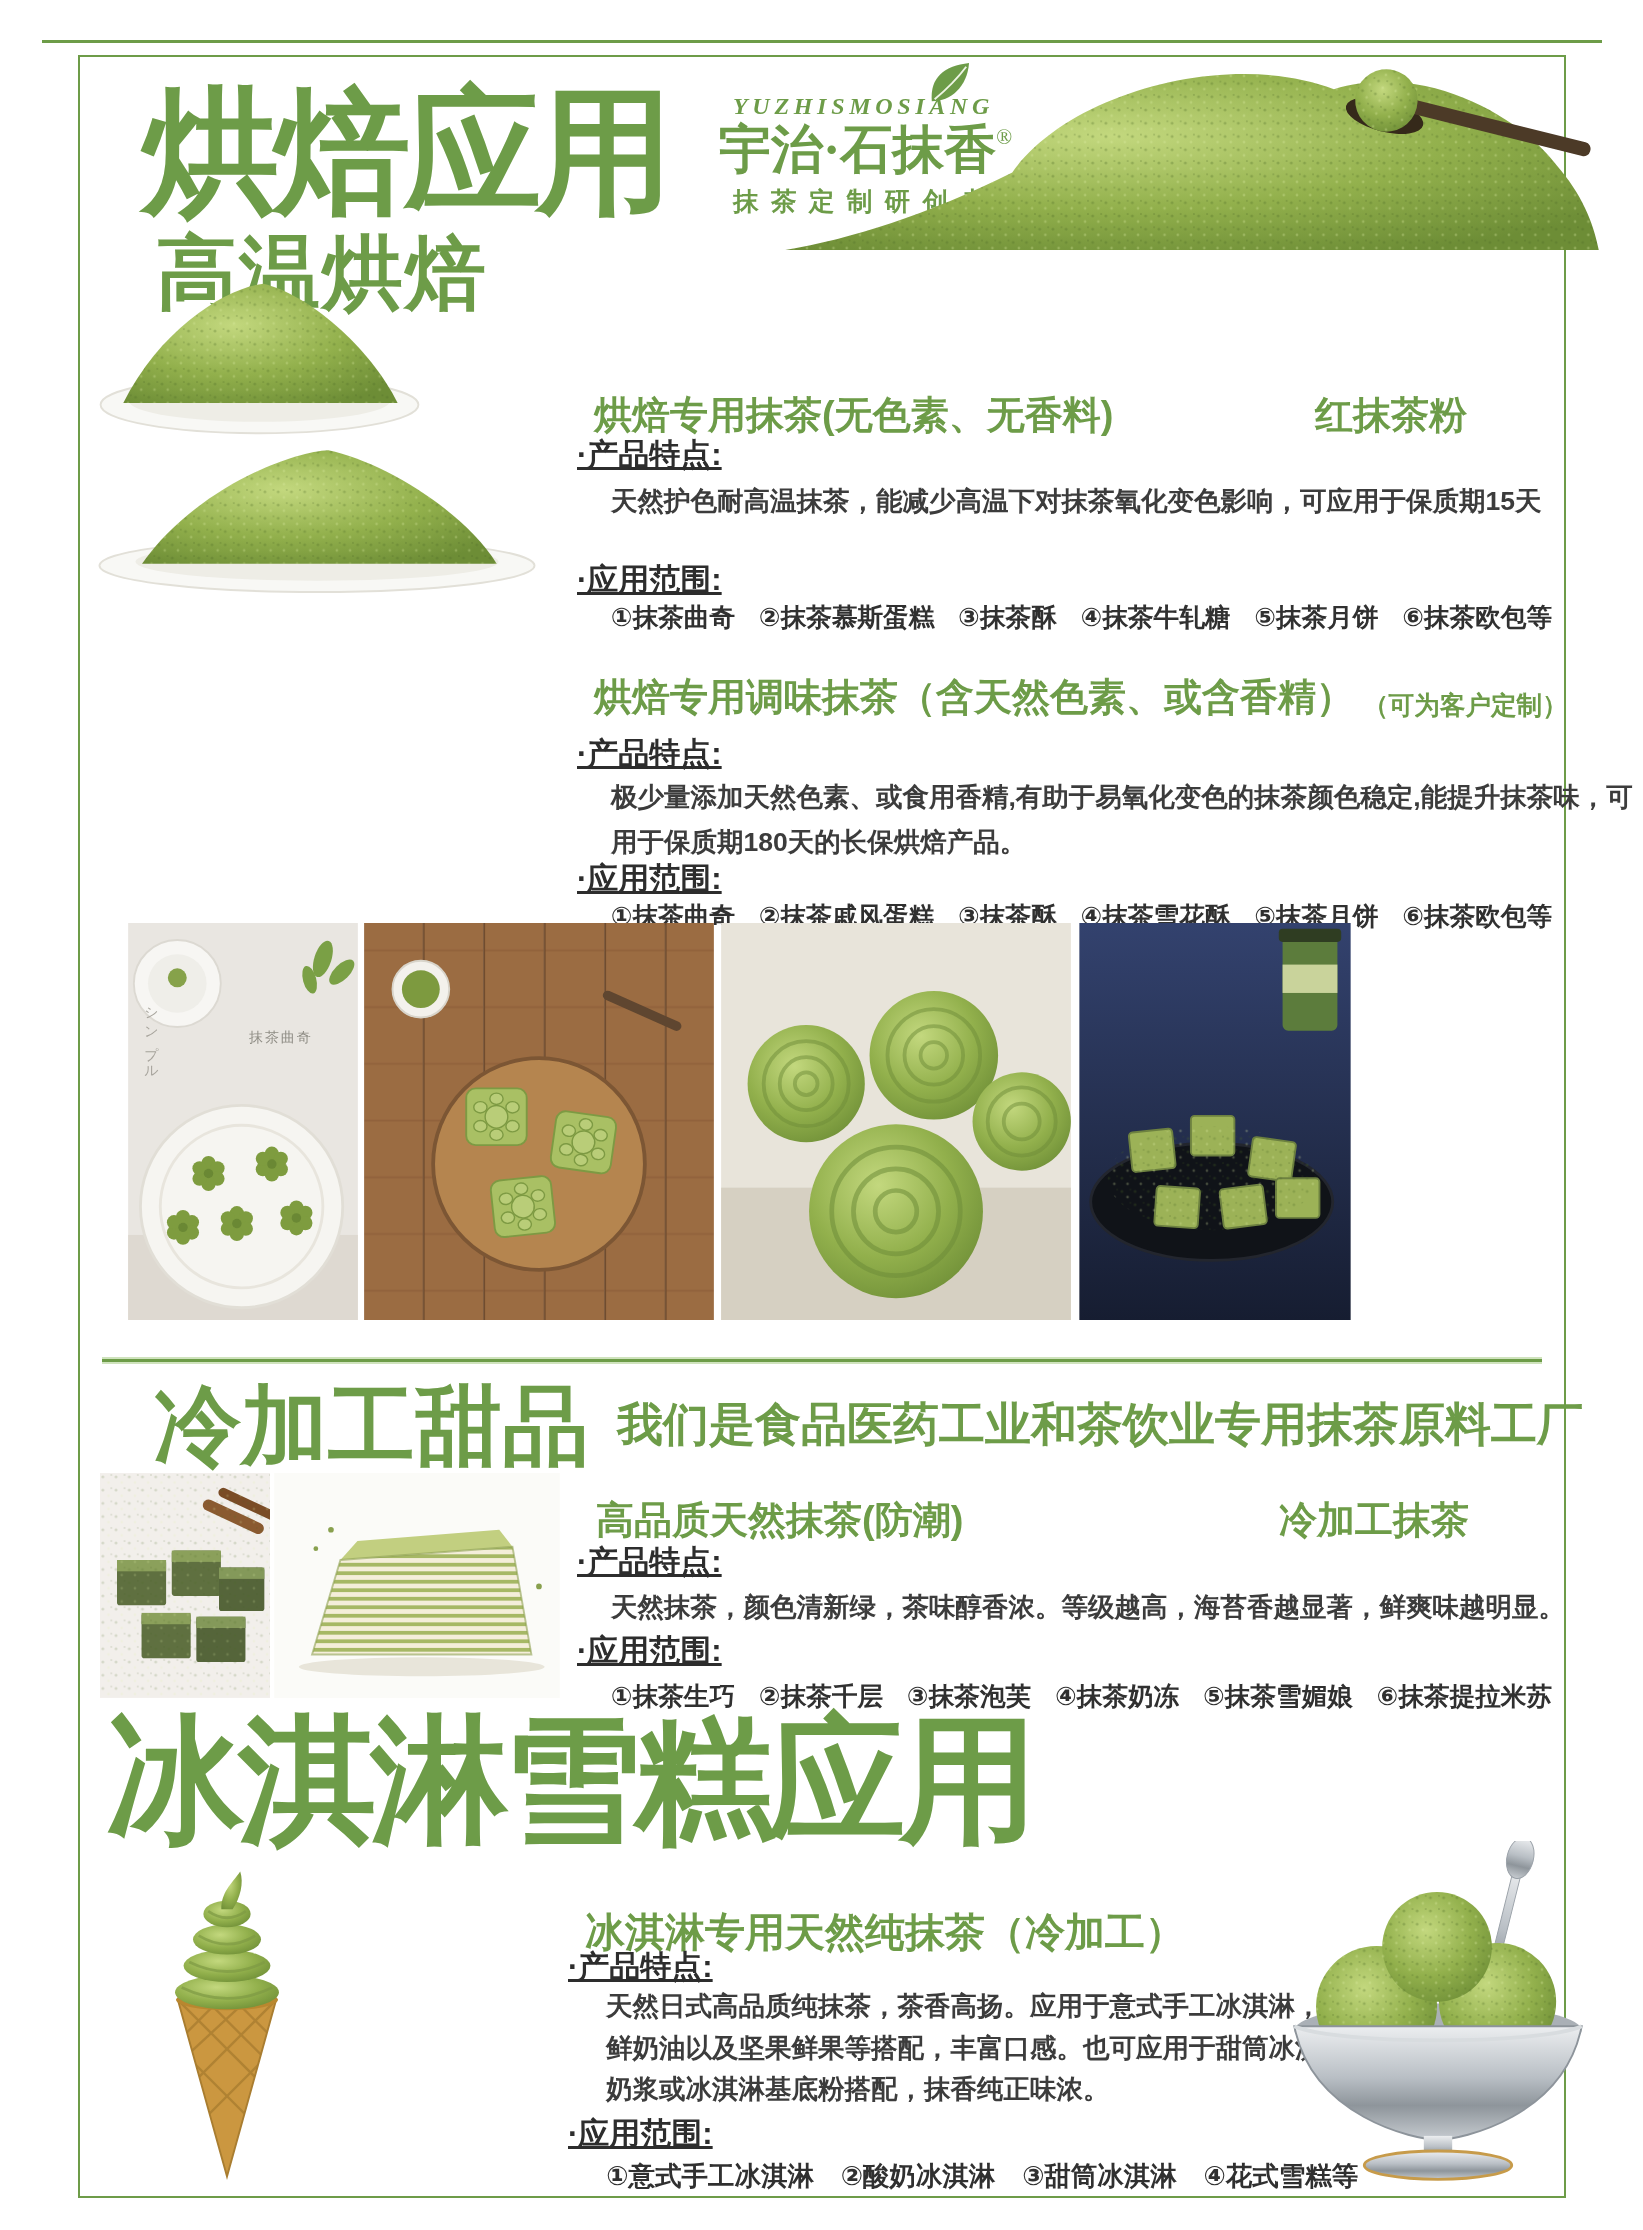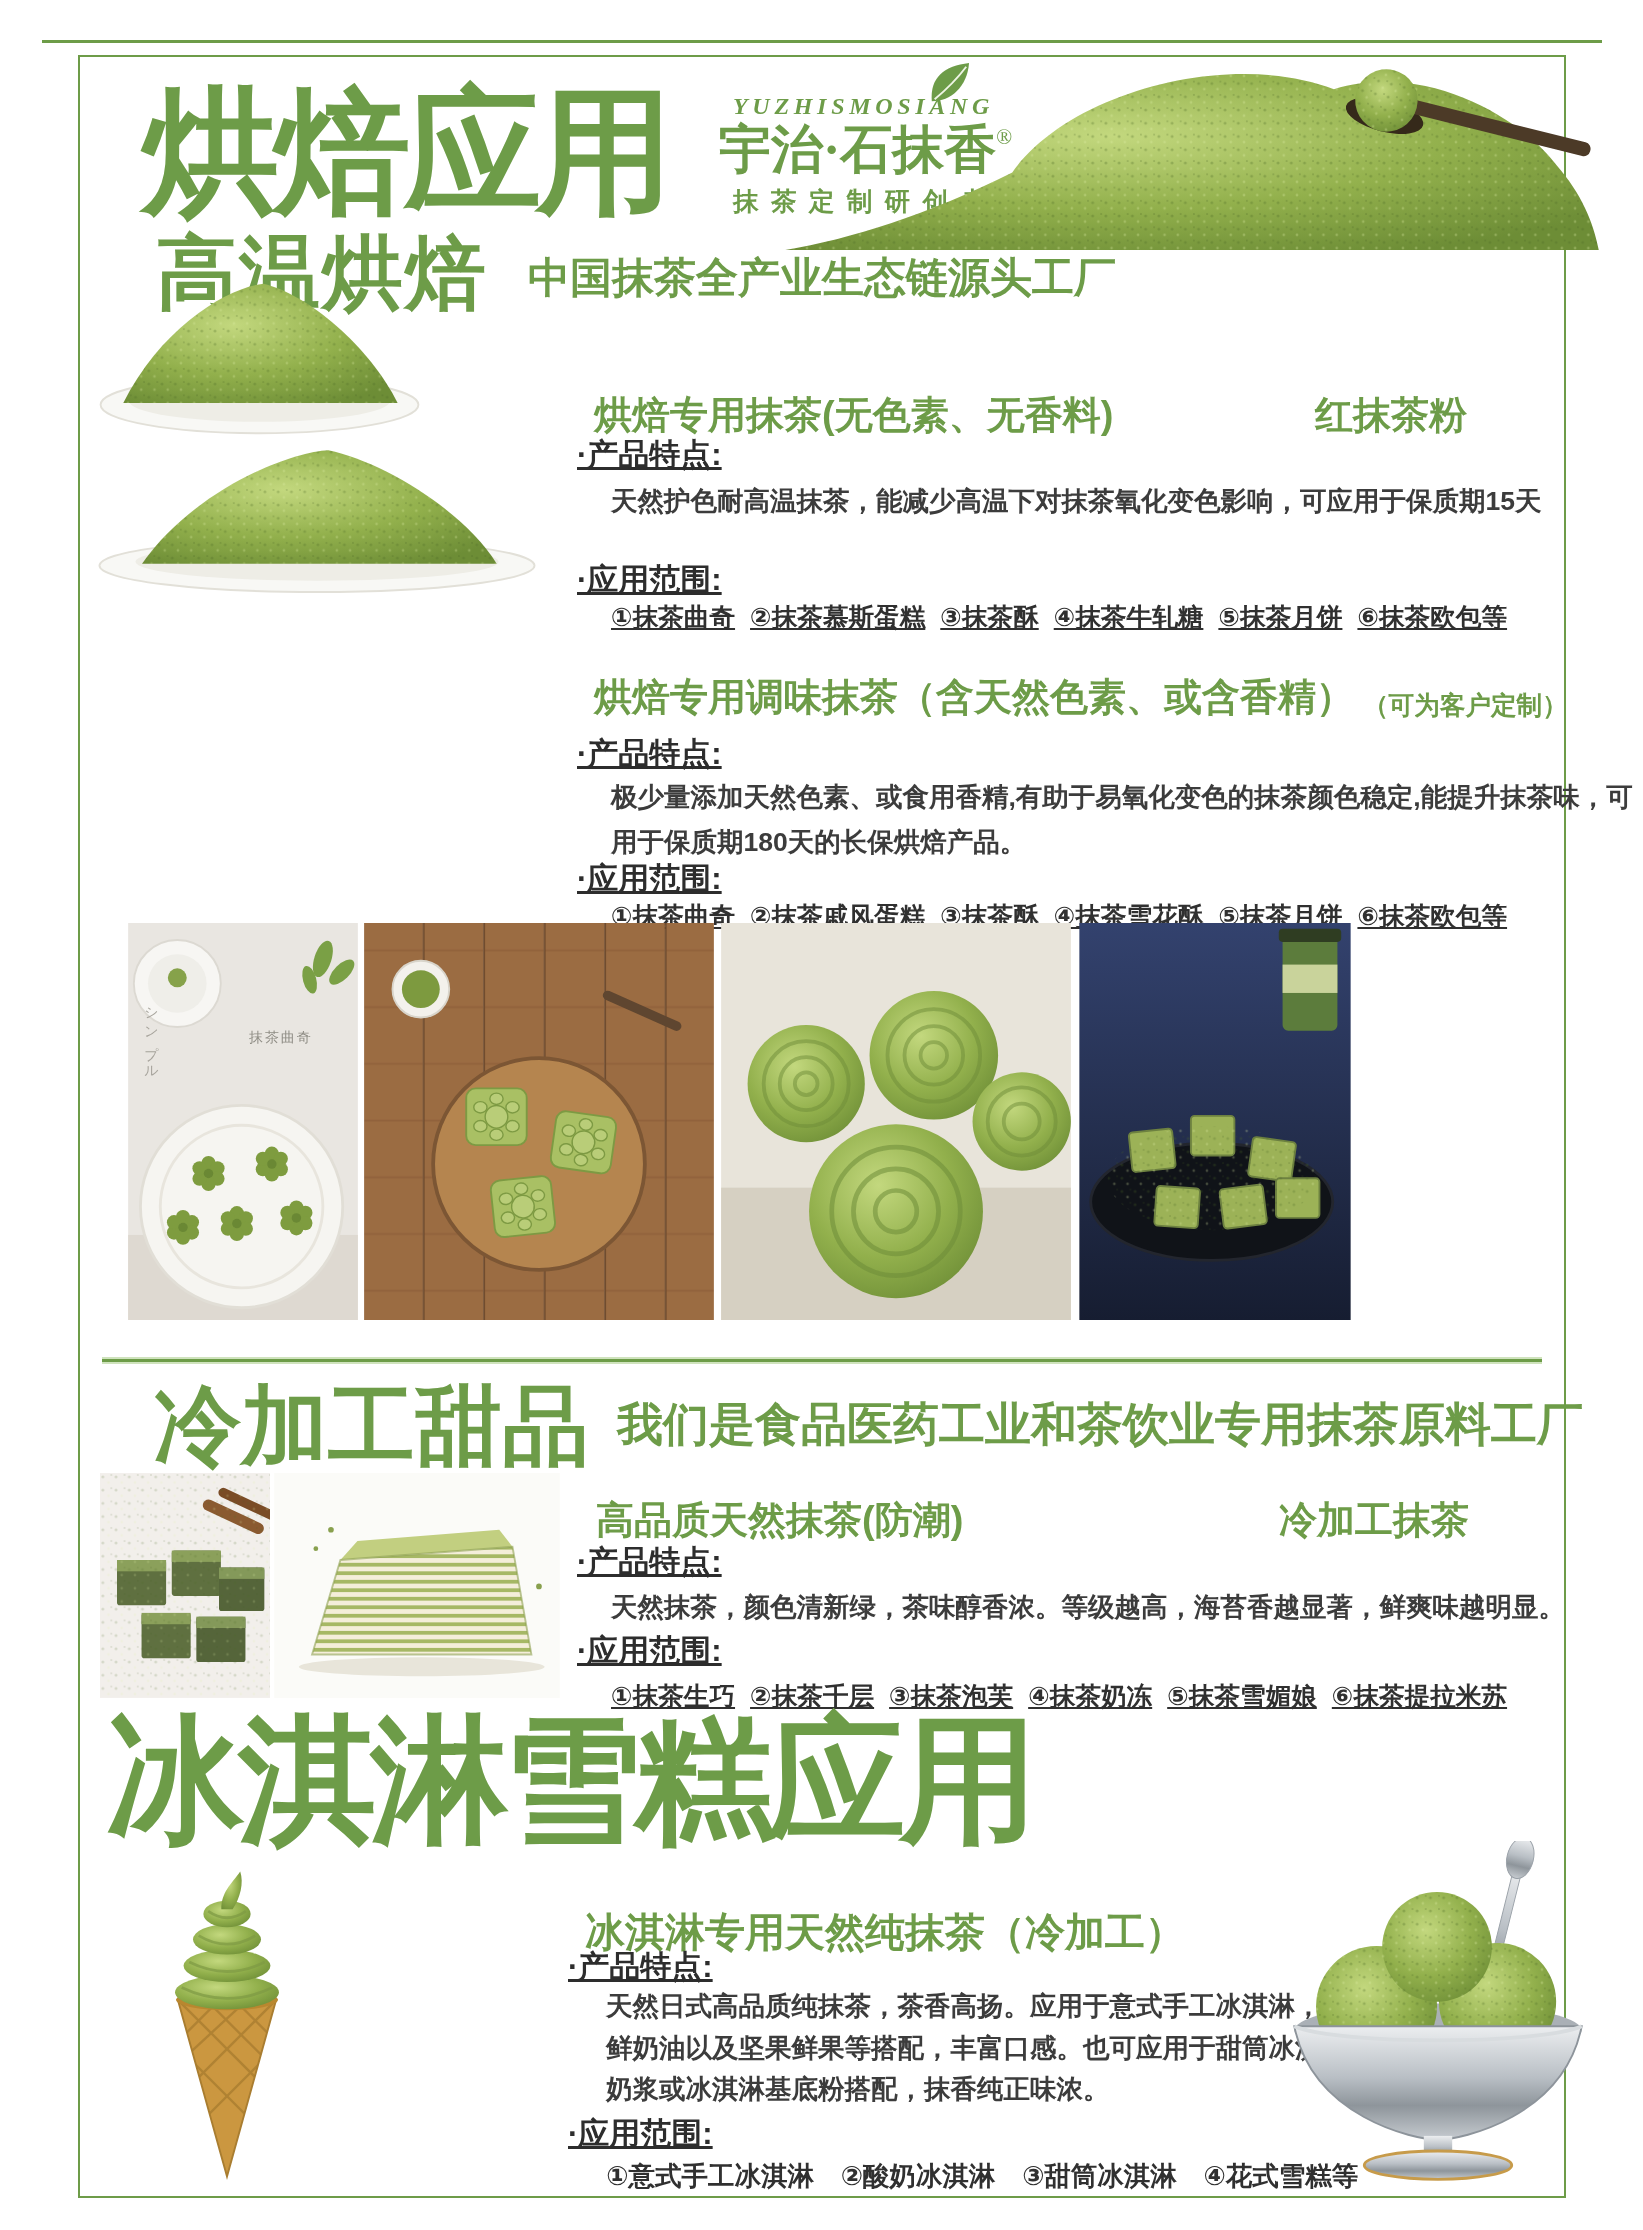--- a/index.html
+++ b/index.html
@@ -25,21 +25,21 @@
   .logo-leaf{position:absolute;left:927px;top:61px;}
   .logo-name{position:absolute;left:719px;top:115px;font-family:"Liberation Serif",serif;font-size:52px;color:var(--green);font-weight:600;white-space:nowrap;}
   .logo-reg{font-size:21px;vertical-align:23px;font-weight:400;}
   .logo-slogan{position:absolute;left:733px;top:184px;font-size:25.6px;letter-spacing:12.3px;color:var(--green);font-weight:600;white-space:nowrap;}
   
   .sec-title{position:absolute;color:var(--green);font-weight:800;font-size:38px;line-height:1;white-space:nowrap;}
   .sec-note{position:absolute;color:var(--green);font-weight:800;font-size:25.6px;line-height:1;white-space:nowrap;}
   .lab{position:absolute;color:#2d2d2d;font-weight:800;font-size:31px;line-height:1;white-space:nowrap;text-decoration:underline;}
   .body-line{position:absolute;color:var(--ink);font-weight:600;font-size:26.5px;line-height:1.2;white-space:nowrap;}
   .app-list{position:absolute;display:flex;color:#303030;font-weight:600;font-size:25.6px;white-space:nowrap;}
-  .g16{gap:15px;text-decoration:underline;} .g28{gap:26.5px;}
+  .g16{gap:24px;} .g28{gap:26.5px;}
   
   .divider{position:absolute;left:102px;top:1357px;width:1440px;height:6.6px;
     background:linear-gradient(180deg,var(--green-light) 0 1.9px,var(--green) 1.9px 4.7px,var(--green-light) 4.7px 6.6px);}
   
   .photo{position:absolute;overflow:hidden;}
   .photo svg{position:absolute;left:0;top:0;}
   .cap-v{position:absolute;left:15px;top:74px;writing-mode:vertical-rl;font-size:14px;color:#a7a49c;letter-spacing:3.8px;}
   .cap-h{position:absolute;left:121px;top:106px;font-size:14px;color:#8f8d85;letter-spacing:1.9px;}
   svg{display:block;}
 </style>
@@ -103,21 +103,20 @@
   </defs>
 </svg>
 
 <div class="page">
 
   <div class="top-rule"></div>
   <div class="frame"></div>
 
   <div class="disp h1">烘焙应用</div>
   <div class="disp h2">高温烘焙</div>
-  <div class="disp tagline">中国抹茶全产业生态链源头工厂</div>
 
   <div class="logo-latin">YUZHISMOSIANG</div>
   <svg class="logo-leaf" width="44" height="44" viewBox="0 0 46 46">
     <path d="M5,42 C3,17 18,5 44,2 C42,27 25,42 5,42 Z" fill="#6d9c48"></path>
     <path d="M8,40 C20,30 32,18 41,6" stroke="#eef4e4" stroke-width="2" fill="none"></path>
   </svg>
   <div class="logo-name"><span>宇治·石抹香</span><span class="logo-reg">®</span></div>
   <div class="logo-slogan">抹茶定制研创者</div>
 
   <svg class="abs" style="left:785px;top:40px" width="814" height="210" viewBox="0 0 860 222">

